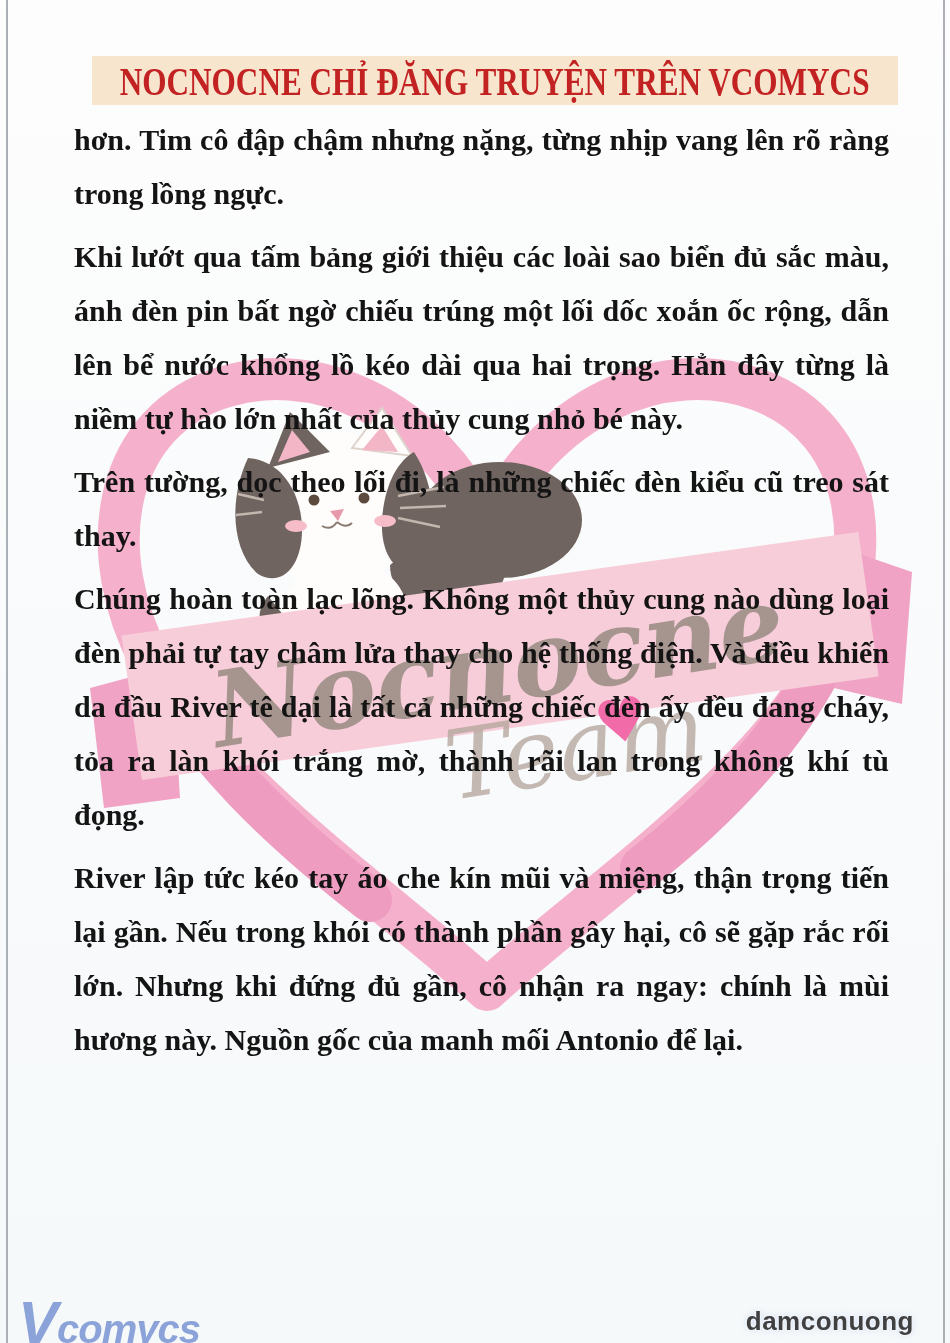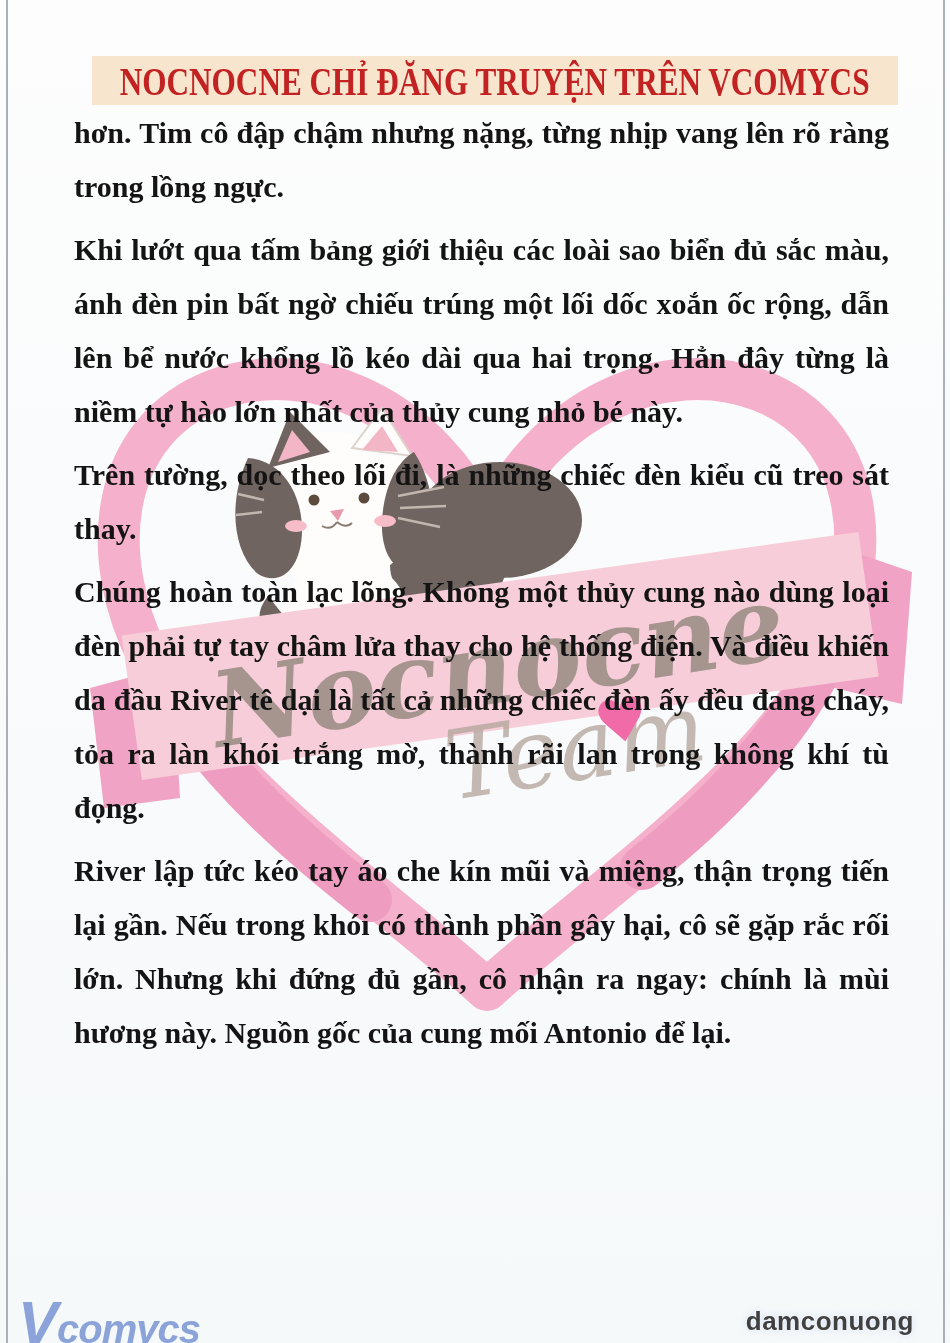--- a/index.html
+++ b/index.html
@@ -20,21 +20,21 @@
     display:inline-block;white-space:nowrap;
     font-family:"Liberation Serif",serif;font-weight:bold;font-size:40px;
     color:#c32222;transform:scaleX(0.78);transform-origin:center;
   }
   .wm{position:absolute;left:0;top:0;z-index:1;}
   .story{
     position:absolute;left:74px;top:106px;width:815px;z-index:2;
     font-family:"Liberation Serif",serif;font-weight:bold;font-size:30px;
     line-height:54px;color:#141414;text-align:justify;
   }
-  .story p{margin:0 0 9px 0;}
+  .story p{margin:7px 0 9px 0;}
   .footer-logo{
     position:absolute;left:18px;top:1288px;z-index:3;
     font-family:"Liberation Sans",sans-serif;font-style:italic;font-weight:bold;
     font-size:40px;color:#8ba3d9;letter-spacing:-1px;
   }
   .footer-logo::first-letter{font-size:60px;}
   .credit{
     position:absolute;right:36px;top:1306px;z-index:3;
     font-family:"Liberation Sans",sans-serif;font-weight:bold;font-size:26px;
     color:#404040;letter-spacing:.5px;
@@ -93,17 +93,17 @@
 
 <div class="banner">
   <span>NOCNOCNE CHỈ ĐĂNG TRUYỆN TRÊN VCOMYCS</span>
 </div>
 
 <div class="story">
   <p>hơn. Tim cô đập chậm nhưng nặng, từng nhịp vang lên rõ ràng trong lồng ngực.</p>
   <p>Khi lướt qua tấm bảng giới thiệu các loài sao biển đủ sắc màu, ánh đèn pin bất ngờ chiếu trúng một lối dốc xoắn ốc rộng, dẫn lên bể nước khổng lồ kéo dài qua hai trọng. Hẳn đây từng là niềm tự hào lớn nhất của thủy cung nhỏ bé này.</p>
   <p>Trên tường, dọc theo lối đi, là những chiếc đèn kiểu cũ treo sát thay.</p>
   <p>Chúng hoàn toàn lạc lõng. Không một thủy cung nào dùng loại đèn phải tự tay châm lửa thay cho hệ thống điện. Và điều khiến da đầu River tê dại là tất cả những chiếc đèn ấy đều đang cháy, tỏa ra làn khói trắng mờ, thành rãi lan trong không khí tù đọng.</p>
-  <p>River lập tức kéo tay áo che kín mũi và miệng, thận trọng tiến lại gần. Nếu trong khói có thành phần gây hại, cô sẽ gặp rắc rối lớn. Nhưng khi đứng đủ gần, cô nhận ra ngay: chính là mùi hương này. Nguồn gốc của cung mối Antonio để lại.</p>
+  <p>River lập tức kéo tay áo che kín mũi và miệng, thận trọng tiến lại gần. Nếu trong khói có thành phần gây hại, cô sẽ gặp rắc rối lớn. Nhưng khi đứng đủ gần, cô nhận ra ngay: chính là mùi hương này. Nguồn gốc của manh mối Antonio để lại.</p>
 </div>
 
 <div class="footer-logo">Vcomycs</div>
 <div class="credit">damconuong</div>
 
 </body></html>

